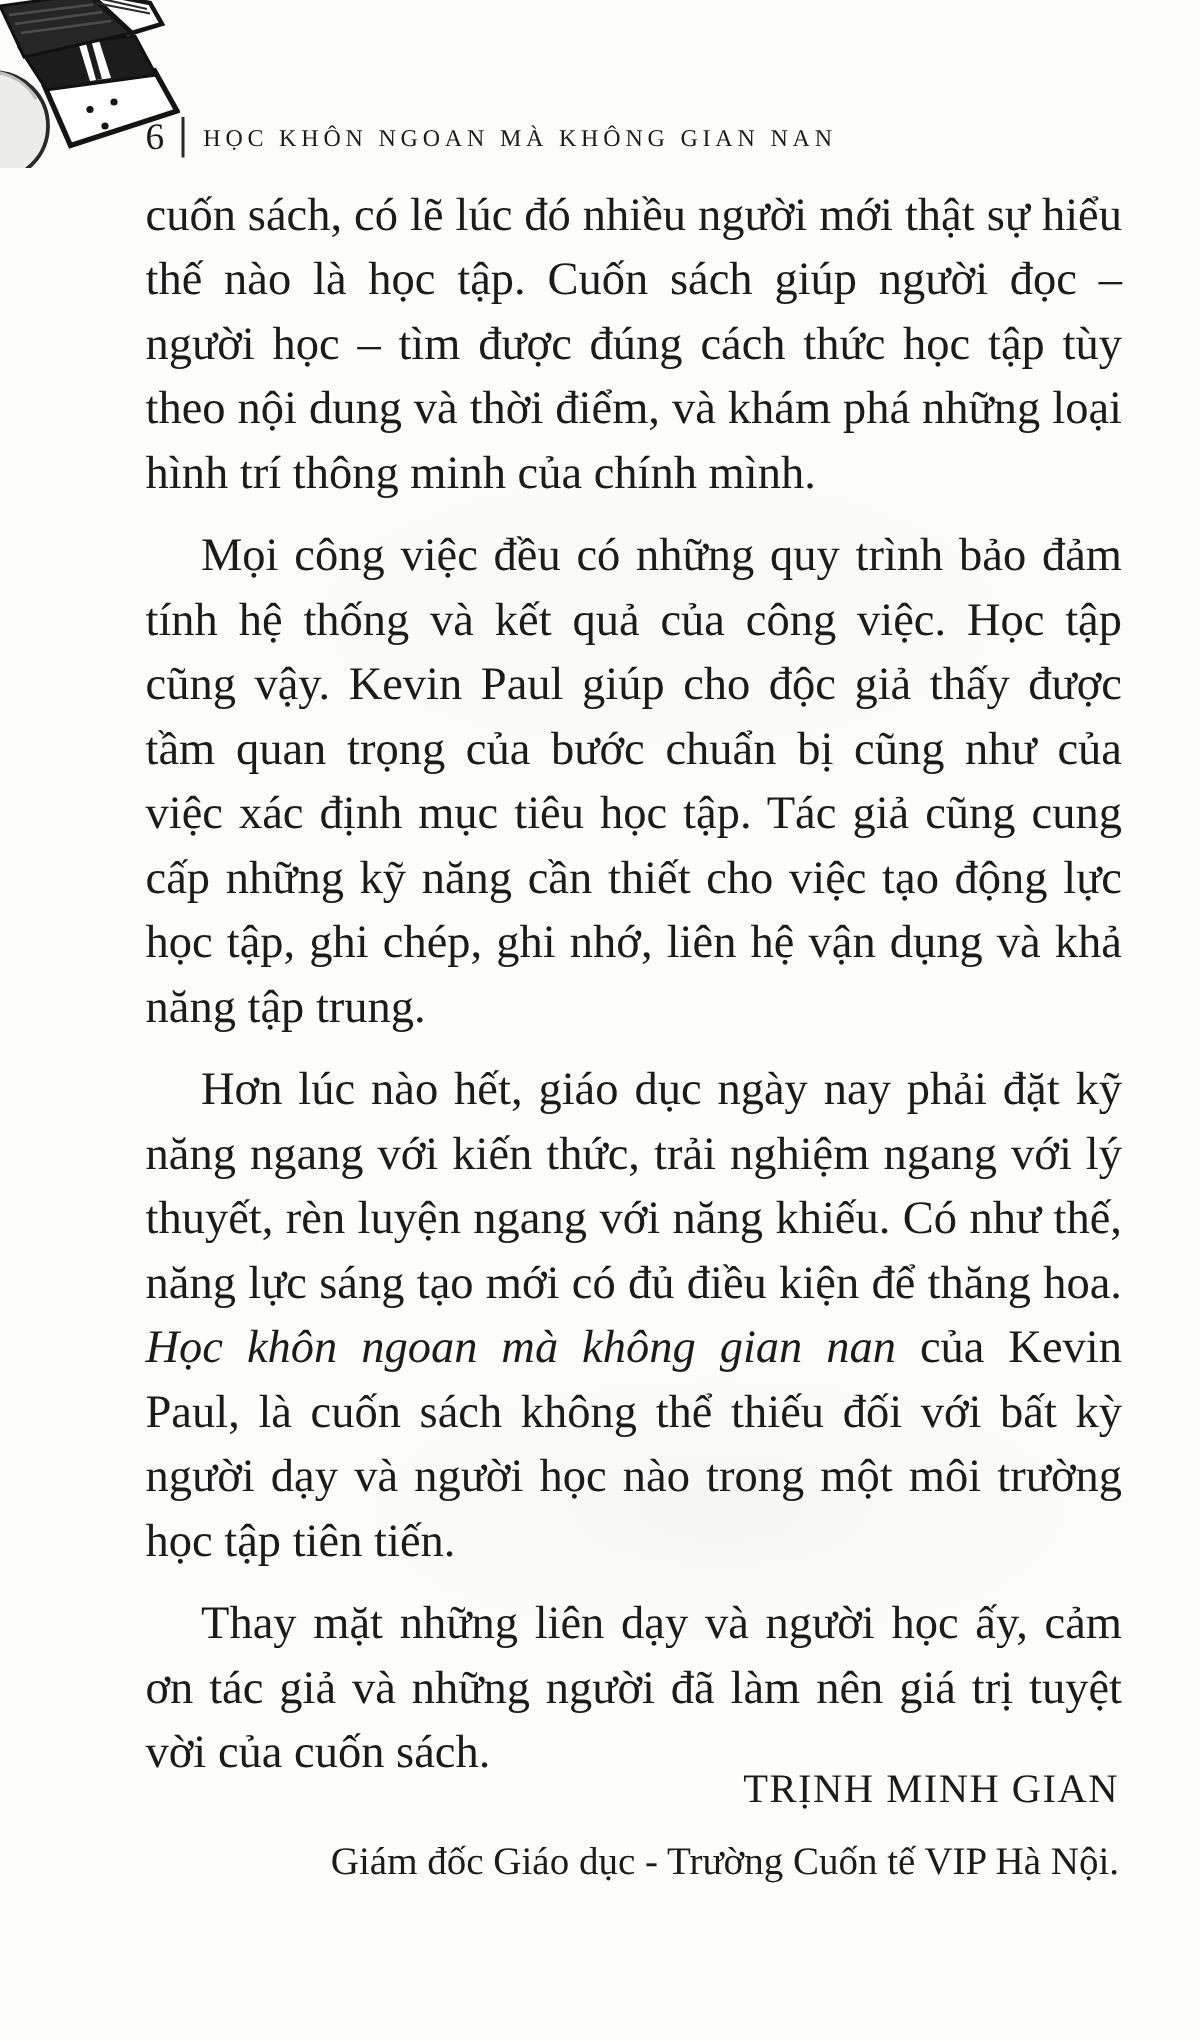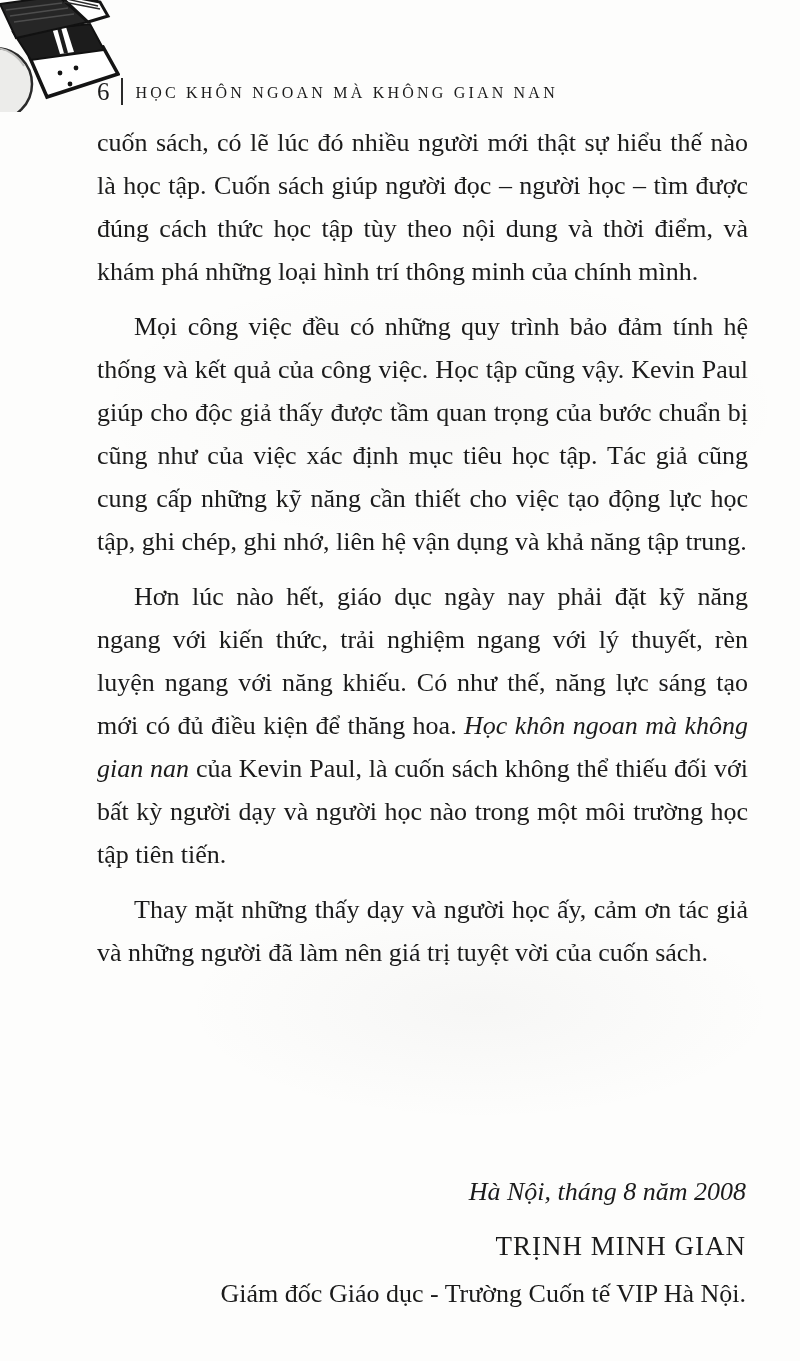--- a/index.html
+++ b/index.html
@@ -54,21 +54,21 @@
     letter-spacing: 3.2px;
     padding-top: 3px;
     white-space: nowrap;
   }
 
   
   .bodycopy {
     position: absolute;
     left: 97px; top: 121px;
     width: 651px;
-    font-size: 26px;
+    font-size: 31px;
     line-height: 43px;
     text-align: justify;
     text-justify: inter-word;
   }
   .bodycopy p { margin: 0 0 12px 0; }
   .bodycopy p.indent { text-indent: 37px; }
   .bodycopy em { font-style: italic; }
 
   
   .closing {
@@ -113,22 +113,21 @@
   <div class="header">
     <span class="pagenum">6</span>
     <span class="hdr-divider"></span>
     <span class="running-title">HỌC KHÔN NGOAN MÀ KHÔNG GIAN NAN</span>
   </div>
 
   <div class="bodycopy">
     <p>cuốn sách, có lẽ lúc đó nhiều người mới thật sự hiểu thế nào là học tập. Cuốn sách giúp người đọc – người học – tìm được đúng cách thức học tập tùy theo nội dung và thời điểm, và khám phá những loại hình trí thông minh của chính mình.</p>
     <p class="indent">Mọi công việc đều có những quy trình bảo đảm tính hệ thống và kết quả của công việc. Học tập cũng vậy. Kevin Paul giúp cho độc giả thấy được tầm quan trọng của bước chuẩn bị cũng như của việc xác định mục tiêu học tập. Tác giả cũng cung cấp những kỹ năng cần thiết cho việc tạo động lực học tập, ghi chép, ghi nhớ, liên hệ vận dụng và khả năng tập trung.</p>
     <p class="indent"><span>Hơn lúc nào hết, giáo dục ngày nay phải đặt kỹ năng ngang với kiến thức, trải nghiệm ngang với lý thuyết, rèn luyện ngang với năng khiếu. Có như thế, năng lực sáng tạo mới có đủ điều kiện để thăng hoa. </span><em>Học khôn ngoan mà không gian nan</em><span> của Kevin Paul, là cuốn sách không thể thiếu đối với bất kỳ người dạy và người học nào trong một môi trường học tập tiên tiến.</span></p>
-    <p class="indent">Thay mặt những thấy dạy và người học ấy, cảm ơn tác giả và những người đã làm nên giá trị tuyệt vời của cuốn sách.</p>
+    <p class="indent">Thay mặt những liên dạy và người học ấy, cảm ơn tác giả và những người đã làm nên giá trị tuyệt vời của cuốn sách.</p>
   </div>
 
   <div class="closing">
-    <p class="dateline">Hà Nội, tháng 8 năm 2008</p>
     <p class="signature">TRỊNH MINH GIAN</p>
     <p class="sig-title">Giám đốc Giáo dục - Trường Cuốn tế VIP Hà Nội.</p>
   </div>
 
 </div>
 
 </body></html>

